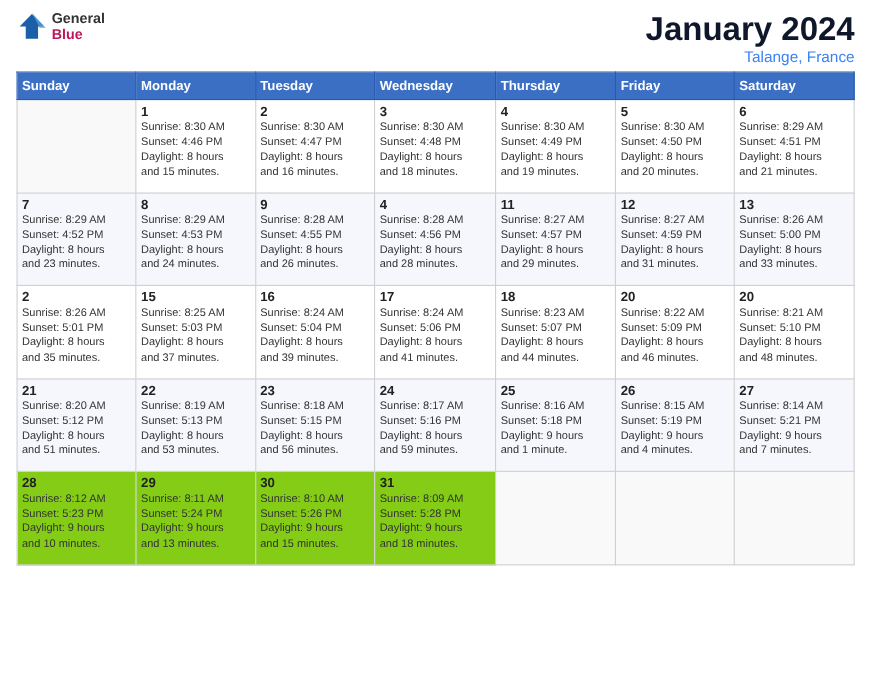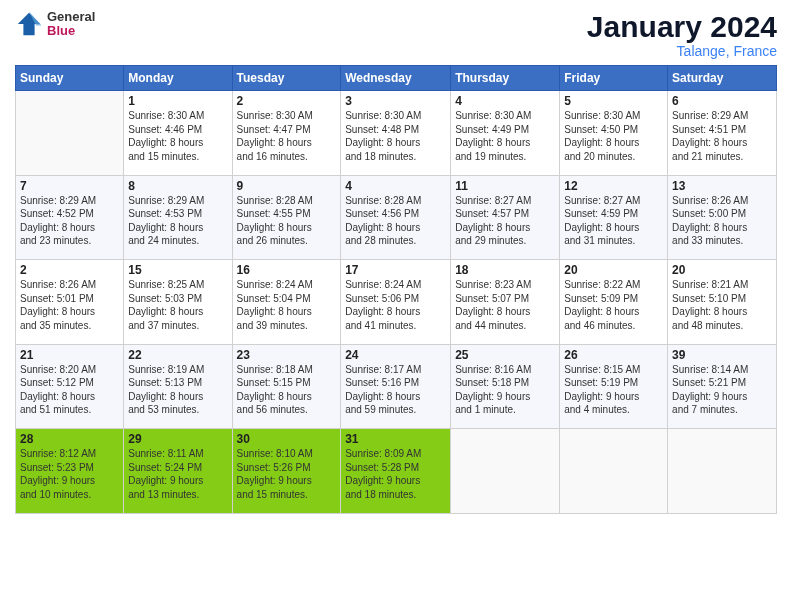--- a/index.html
+++ b/index.html
@@ -241,21 +241,21 @@
           </td>
           <td>
             <span class="day-number">25</span>
             <div class="day-info">Sunrise: 8:16 AM<br>Sunset: 5:18 PM<br>Daylight: 9 hours<br>and 1 minute.</div>
           </td>
           <td>
             <span class="day-number">26</span>
             <div class="day-info">Sunrise: 8:15 AM<br>Sunset: 5:19 PM<br>Daylight: 9 hours<br>and 4 minutes.</div>
           </td>
           <td>
-            <span class="day-number">39</span>
+            <span class="day-number">27</span>
             <div class="day-info">Sunrise: 8:14 AM<br>Sunset: 5:21 PM<br>Daylight: 9 hours<br>and 7 minutes.</div>
           </td>
         </tr>
         <tr>
           <td>
             <span class="day-number">28</span>
             <div class="day-info">Sunrise: 8:12 AM<br>Sunset: 5:23 PM<br>Daylight: 9 hours<br>and 10 minutes.</div>
           </td>
           <td>
             <span class="day-number">29</span>

